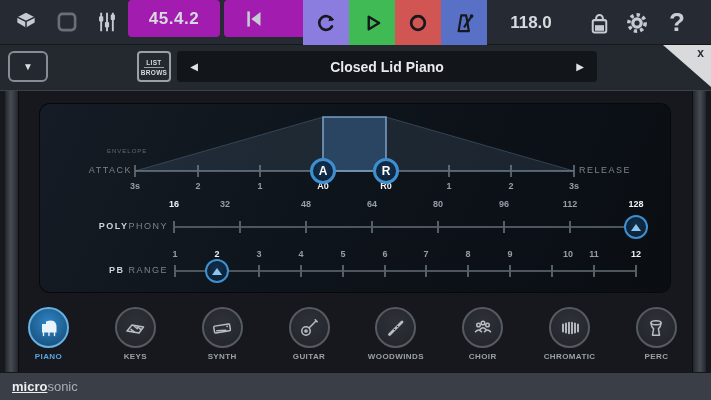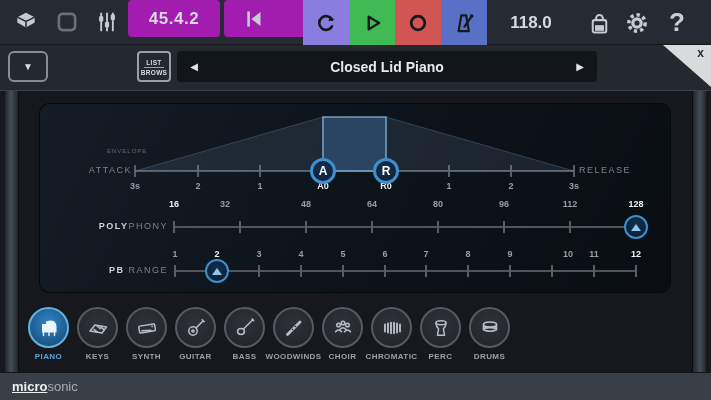--- a/index.html
+++ b/index.html
@@ -63,21 +63,21 @@
               display:flex;align-items:center;justify-content:center;color:#fff;font-size:12px;font-weight:700;cursor:pointer;z-index:3;}
   .slider-handle{position:absolute;width:24px;height:24px;border-radius:50%;transform:translate(-50%,-50%);
               background:radial-gradient(circle at 50% 40%,#12314f,#0a1b2c);border:2.5px solid var(--accent,#3e8fd0);
               display:flex;align-items:center;justify-content:center;cursor:pointer;z-index:3;}
   .slider-handle .tri{width:0;height:0;border-left:5.5px solid transparent;border-right:5.5px solid transparent;
               border-bottom:7px solid #8fc6ee;}
   .env-svg{position:absolute;left:0;top:0;z-index:1;}
 
   
   .inst-row{position:absolute;left:20px;top:216px;width:671px;height:62px;display:flex;
-            padding:0 10px 0 4px;}
+            justify-content:space-between;padding:0 10px 0 4px;}
   .inst{display:flex;flex-direction:column;align-items:center;width:49px;cursor:pointer;}
   .inst .circle{width:41px;height:41px;border-radius:50%;border:2px solid #565b62;
                 background:radial-gradient(circle at 50% 35%,#2e3238,#212329);
                 display:flex;align-items:center;justify-content:center;color:#b9bec5;}
   .inst .circle svg{width:24px;height:24px;}
   .inst .label{margin-top:4px;font-size:8px;letter-spacing:0.4px;color:#9aa1a8;font-weight:600;white-space:nowrap;}
   .inst.selected .circle{border-color:#66b1e2;background:radial-gradient(circle at 50% 38%,#2e86c8,#14466e);color:#eaf4fc;}
   .inst.selected .label{color:var(--c-selected,#58a8e0);}
 
   
@@ -321,29 +321,20 @@
               <circle cx="9" cy="15" r="4.2"></circle>
               <circle cx="9" cy="15" r="1.1"></circle>
               <path d="M12 12 L19 5 M18.2 3.8 l2 2"></path>
             </svg>
           </div>
           <div class="label">GUITAR</div>
         </div>
         <div class="inst">
           <div class="circle">
             <svg viewBox="0 0 24 24" fill="none" stroke="currentColor" stroke-width="1.5" stroke-linecap="round" stroke-linejoin="round">
-              <ellipse cx="8" cy="15.5" rx="3.4" ry="2.9"></ellipse>
-              <path d="M10.5 13 L20 3.5 M19 3 l1.6 1.6"></path>
-            </svg>
-          </div>
-          <div class="label">BASS</div>
-        </div>
-        <div class="inst">
-          <div class="circle">
-            <svg viewBox="0 0 24 24" fill="none" stroke="currentColor" stroke-width="1.5" stroke-linecap="round" stroke-linejoin="round">
               <path d="M5.5 18.5 L18 6" stroke-width="2.8" stroke-linecap="round"></path>
               <circle cx="10.5" cy="13.5" r="0.8" fill="#23262b" stroke="none"></circle>
               <circle cx="13.5" cy="10.5" r="0.8" fill="#23262b" stroke="none"></circle>
             </svg>
           </div>
           <div class="label">WOODWINDS</div>
         </div>
         <div class="inst">
           <div class="circle">
             <svg viewBox="0 0 24 24" fill="none" stroke="currentColor" stroke-width="1.5" stroke-linecap="round" stroke-linejoin="round">
@@ -365,30 +356,20 @@
         </div>
         <div class="inst">
           <div class="circle">
             <svg viewBox="0 0 24 24" fill="none" stroke="currentColor" stroke-width="1.5" stroke-linecap="round" stroke-linejoin="round">
               <ellipse cx="12" cy="6.8" rx="5" ry="2"></ellipse>
               <path d="M7 7 q0.5 4.3 2.6 5.8 L8.5 19.2 h7 L14.4 12.8 q2.1 -1.5 2.6 -5.8"></path>
             </svg>
           </div>
           <div class="label">PERC</div>
         </div>
-        <div class="inst">
-          <div class="circle">
-            <svg viewBox="0 0 24 24" fill="none" stroke="currentColor" stroke-width="1.5" stroke-linecap="round" stroke-linejoin="round">
-              <ellipse cx="12" cy="8.5" rx="6.5" ry="2.4"></ellipse>
-              <path d="M5.5 8.5 v5.3 q6.5 3 13 0 V8.5"></path>
-              <path d="M5.5 10.8 l13 1.6 M18.5 10.8 l-13 1.6"></path>
-            </svg>
-          </div>
-          <div class="label">DRUMS</div>
-        </div>
       </div>
   </div>
 
   <div class="footer">
     <div class="brand-right">
       <span class="strong">micro</span><span class="dim">sonic</span>
     </div>
   </div>
 </div>
 

